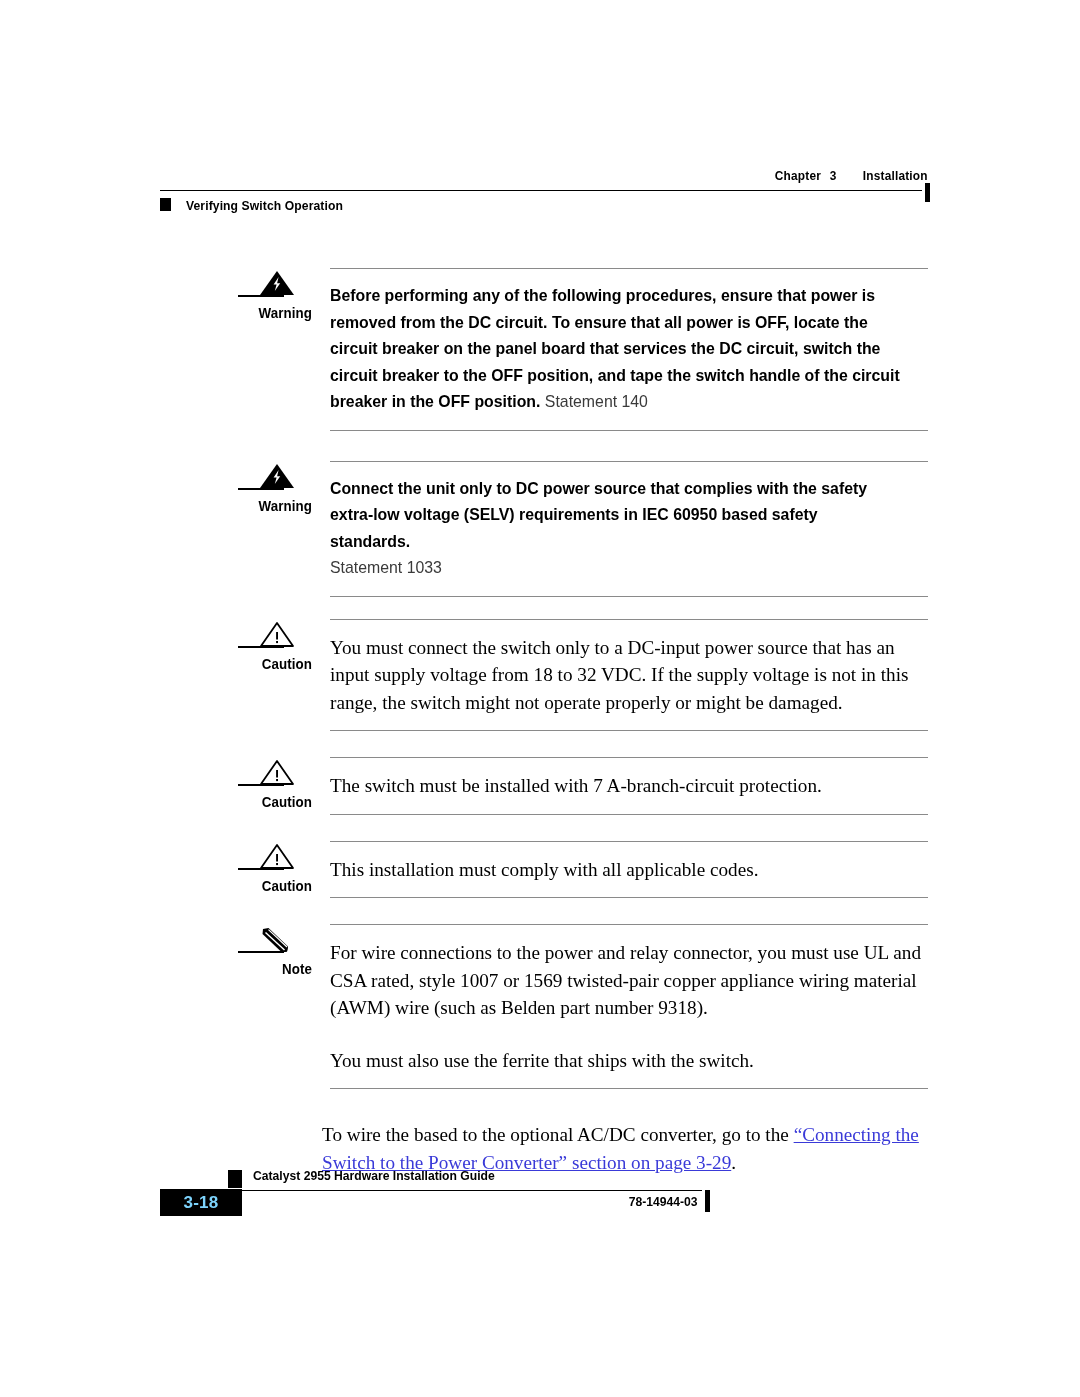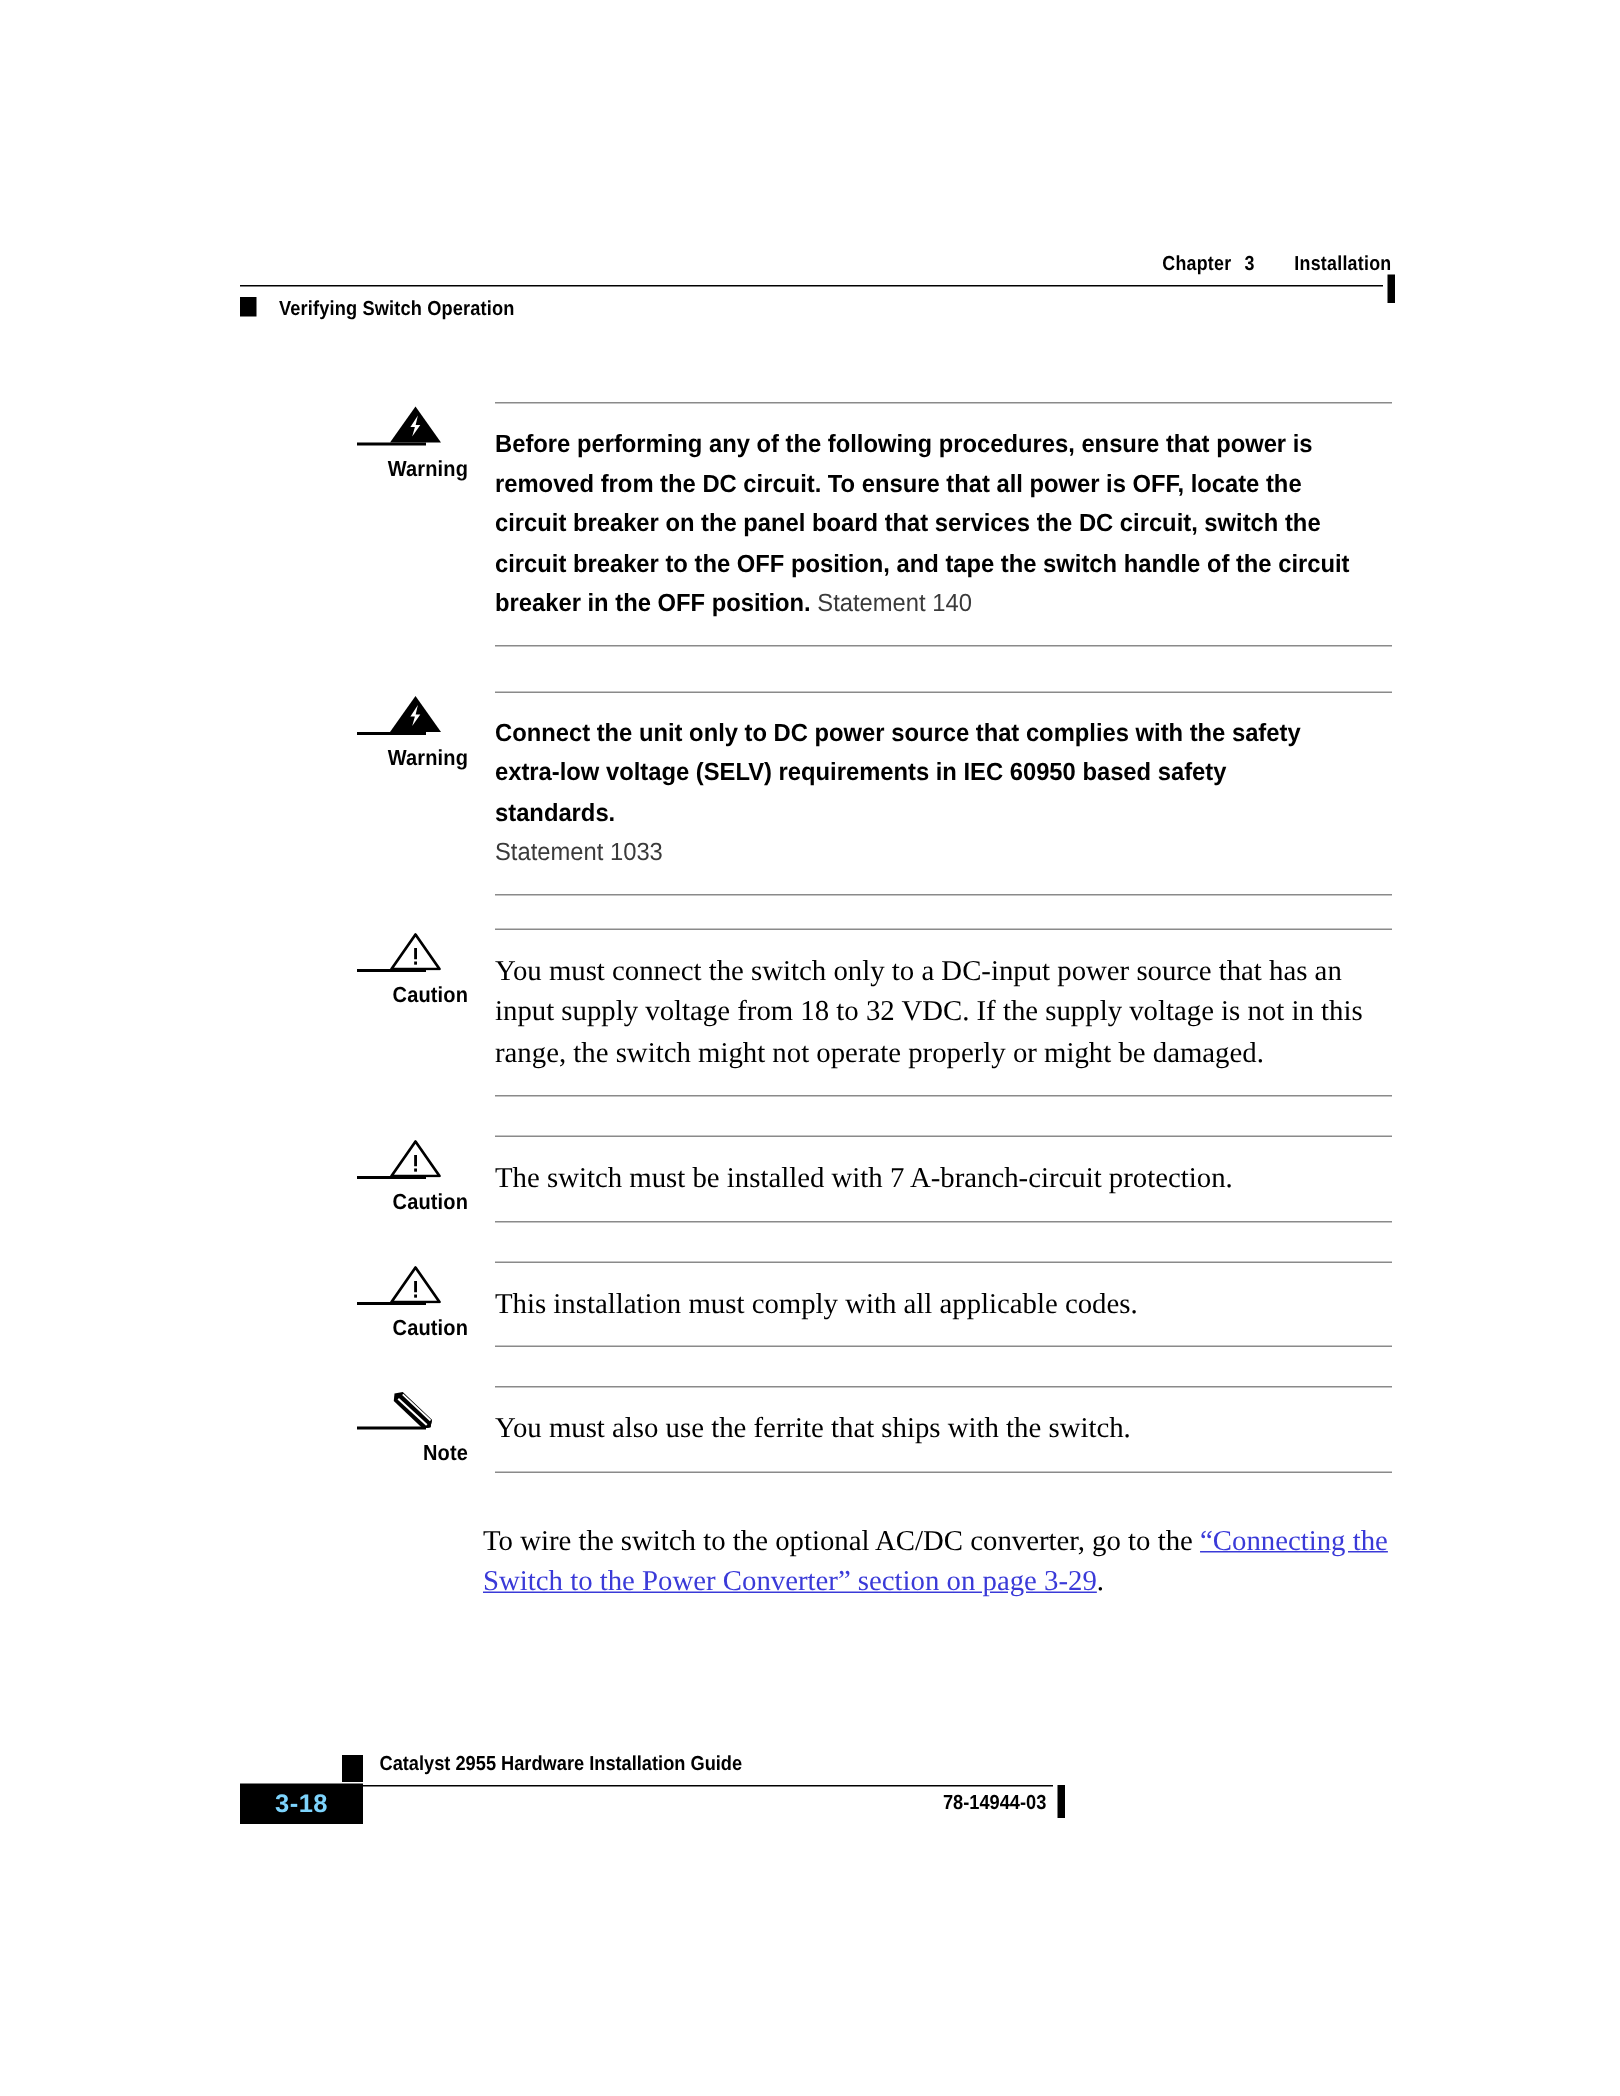--- a/index.html
+++ b/index.html
@@ -318,29 +318,30 @@
               <line x1="6.5" y1="1.6" x2="25" y2="19" stroke="#fff" stroke-width="1.2"></line>
             </g>
           </svg>
         </div>
         <div class="icon-underline"></div>
         <div class="admon-label">Note</div>
       </div>
       <div class="admon-body">
         <div class="rule-top"></div>
         <div class="serif-text">
+          <p>For wire connections to the power and relay connector, you must use UL and CSA rated, style 1007 or 1569 twisted-pair copper appliance wiring material (AWM) wire (such as Belden part number 9318).</p>
           <p>You must also use the ferrite that ships with the switch.</p>
         </div>
         <div class="rule-bottom"></div>
       </div>
     </div>
 
     <div class="sp-32"></div>
 
-    <div class="body-para"><span>To wire the switch to the optional AC/DC converter, go to the </span><a class="xref" href="#" style="color: rgb(58, 58, 216);">“Connecting the Switch to the Power Converter” section on page 3-29</a><span>.</span></div>
+    <div class="body-para"><span>To wire the based to the optional AC/DC converter, go to the </span><a class="xref" href="#" style="color: rgb(58, 58, 216);">“Connecting the Switch to the Power Converter” section on page 3-29</a><span>.</span></div>
 
   </div>
 
   <div class="footer">
     <div class="ft-square"></div>
     <div class="ft-title">Catalyst 2955 Hardware Installation Guide</div>
     <div class="ft-rule"></div>
     <div class="ft-tick"></div>
     <div class="ft-pagebox">3-18</div>
     <div class="ft-docnum">78-14944-03</div>

